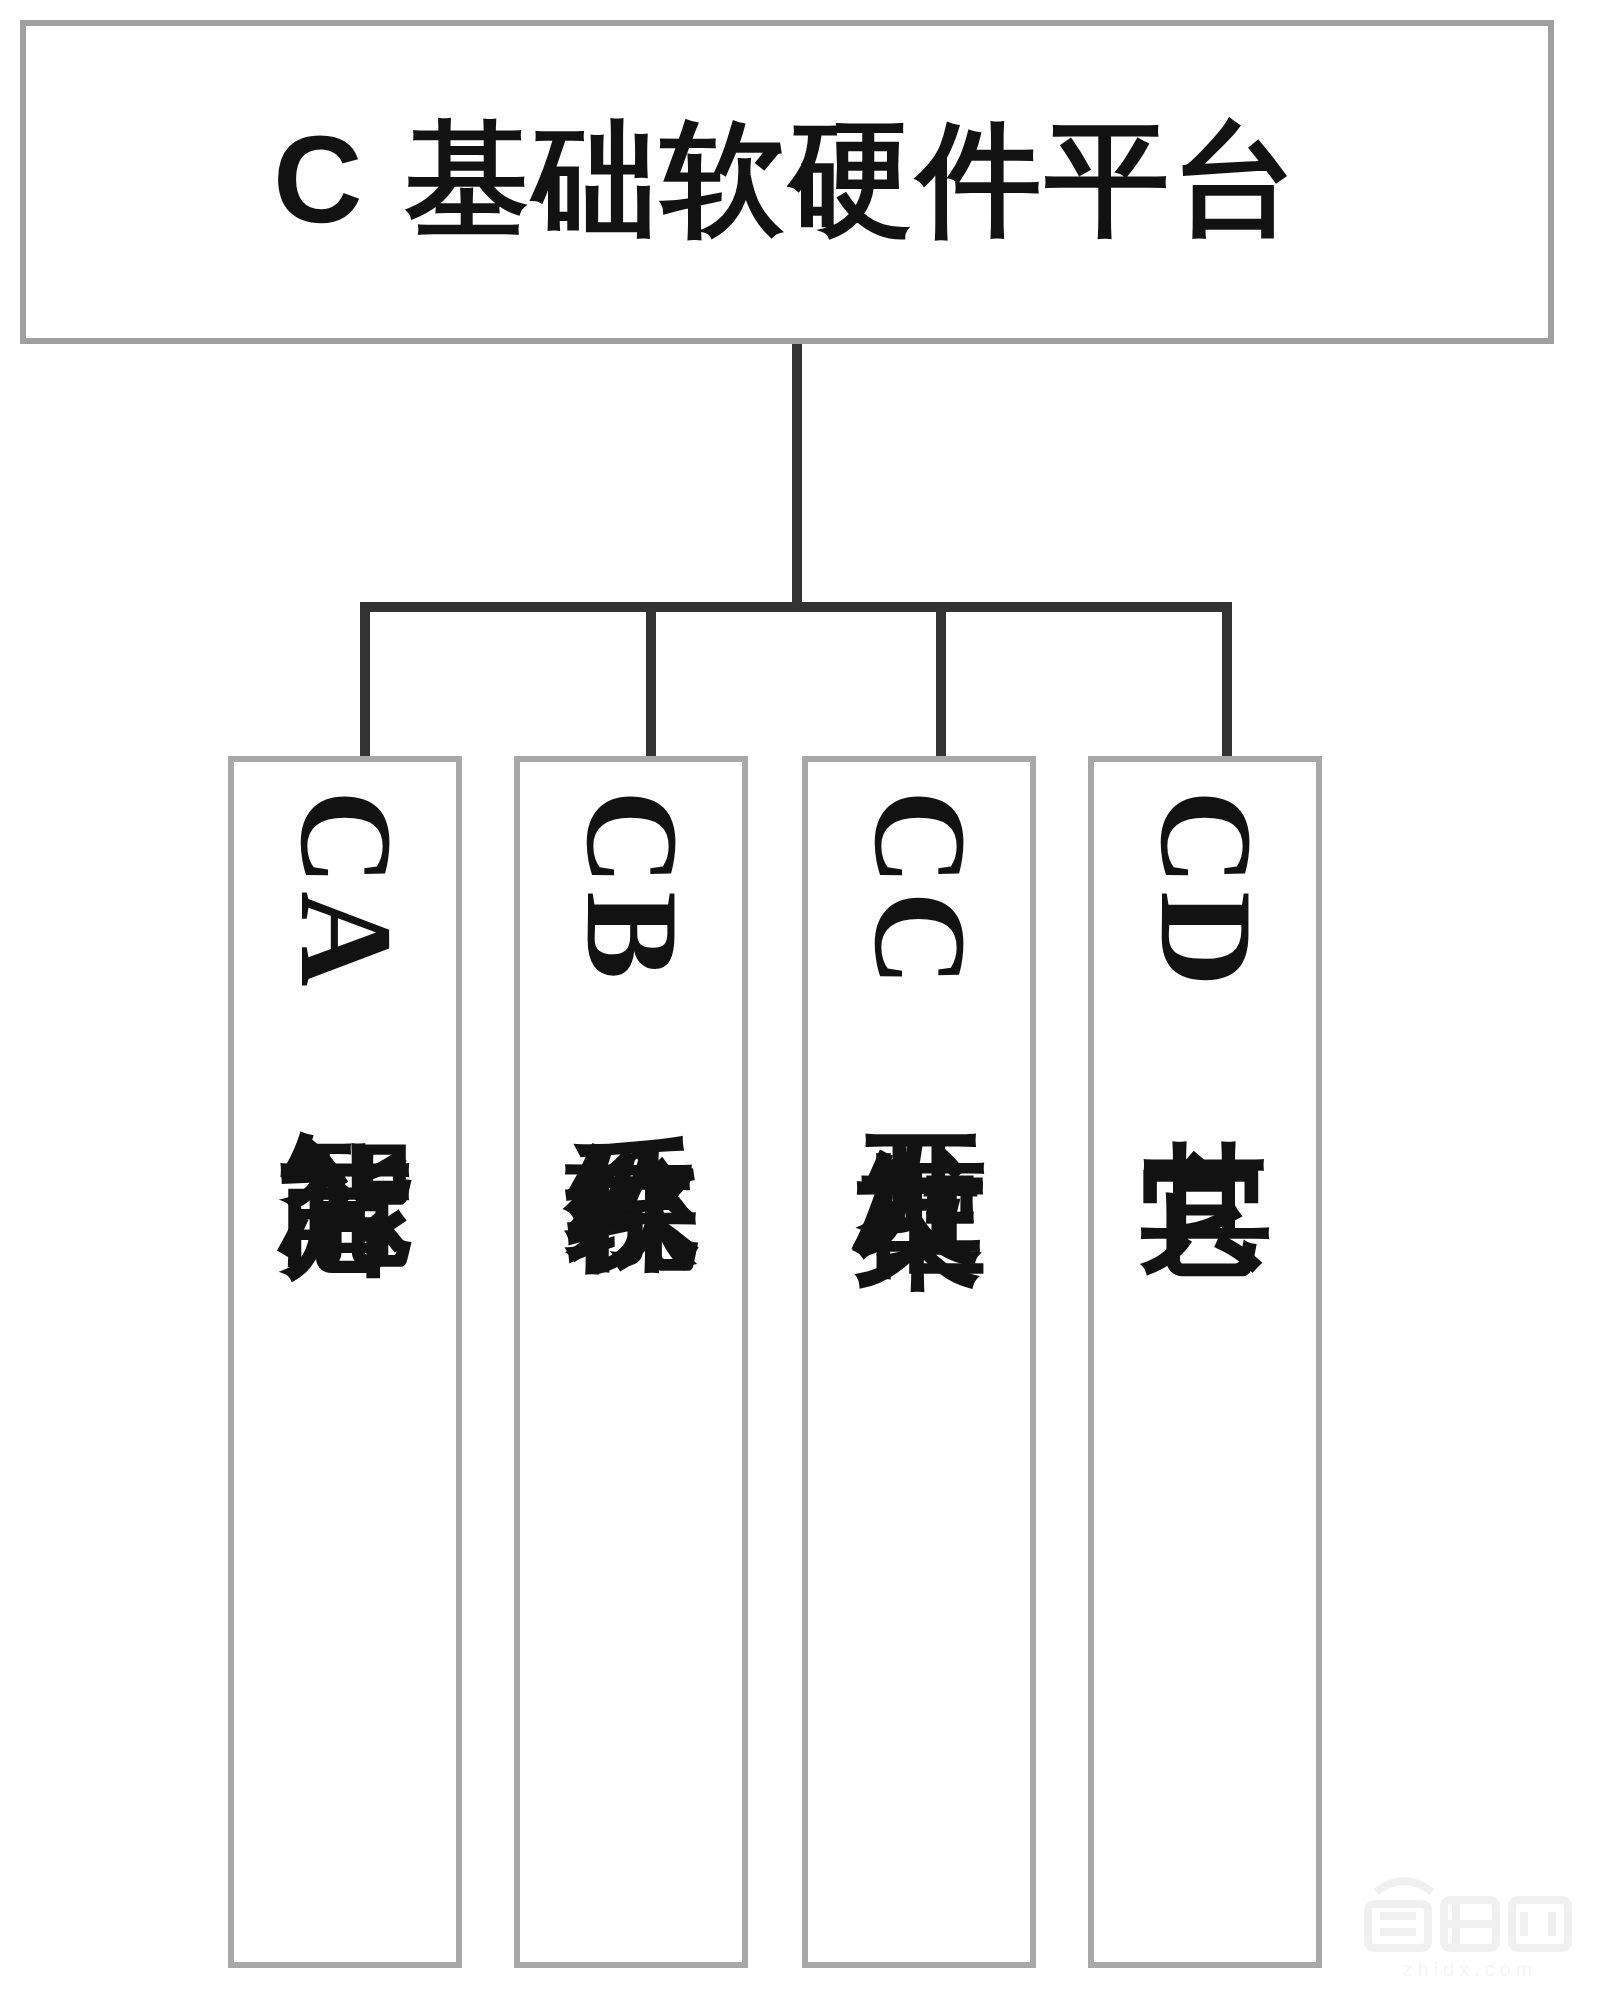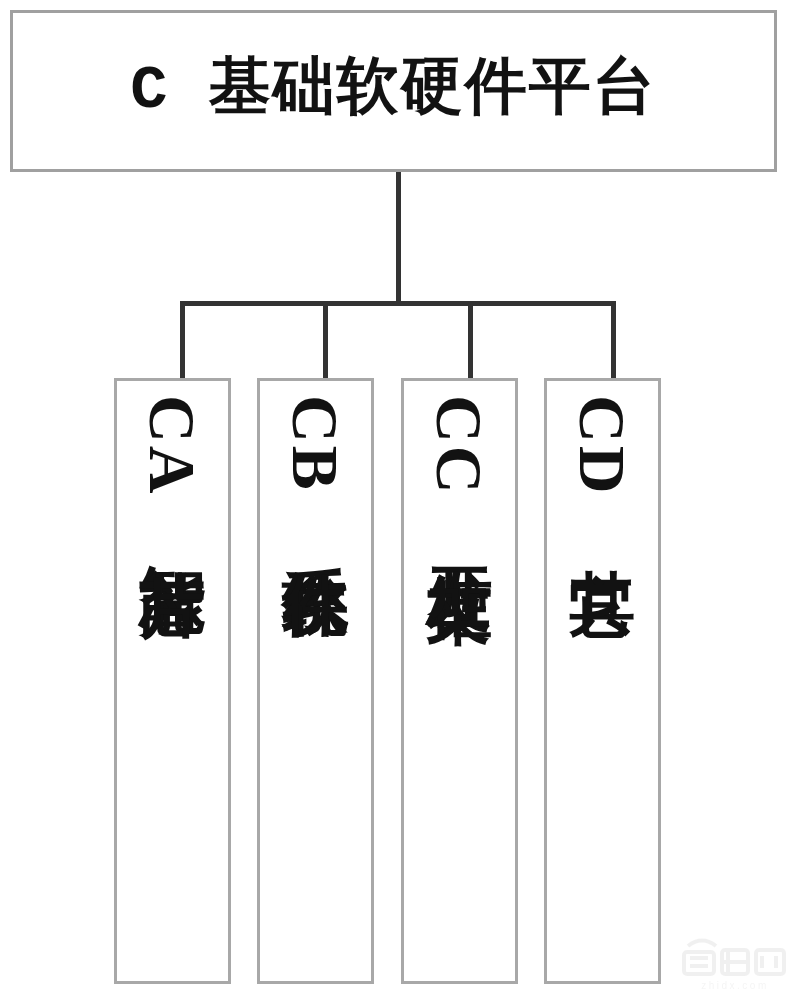--- a/index.html
+++ b/index.html
@@ -29,21 +29,21 @@
     width: 767px;
     height: 162px;
     box-sizing: border-box;
     border: 3px solid #a0a0a0;
     background: #ffffff;
     display: flex;
     align-items: center;
     justify-content: center;
   }
   .root-label {
-    font-family: Liberation Mono, monospace;
+    font-family: Liberation Sans, sans-serif;
     font-size: 62px;
     font-weight: 700;
     color: #121212;
     letter-spacing: 2px;
     white-space: nowrap;
     line-height: 1;
   }
 
   
   .conn-stem {

